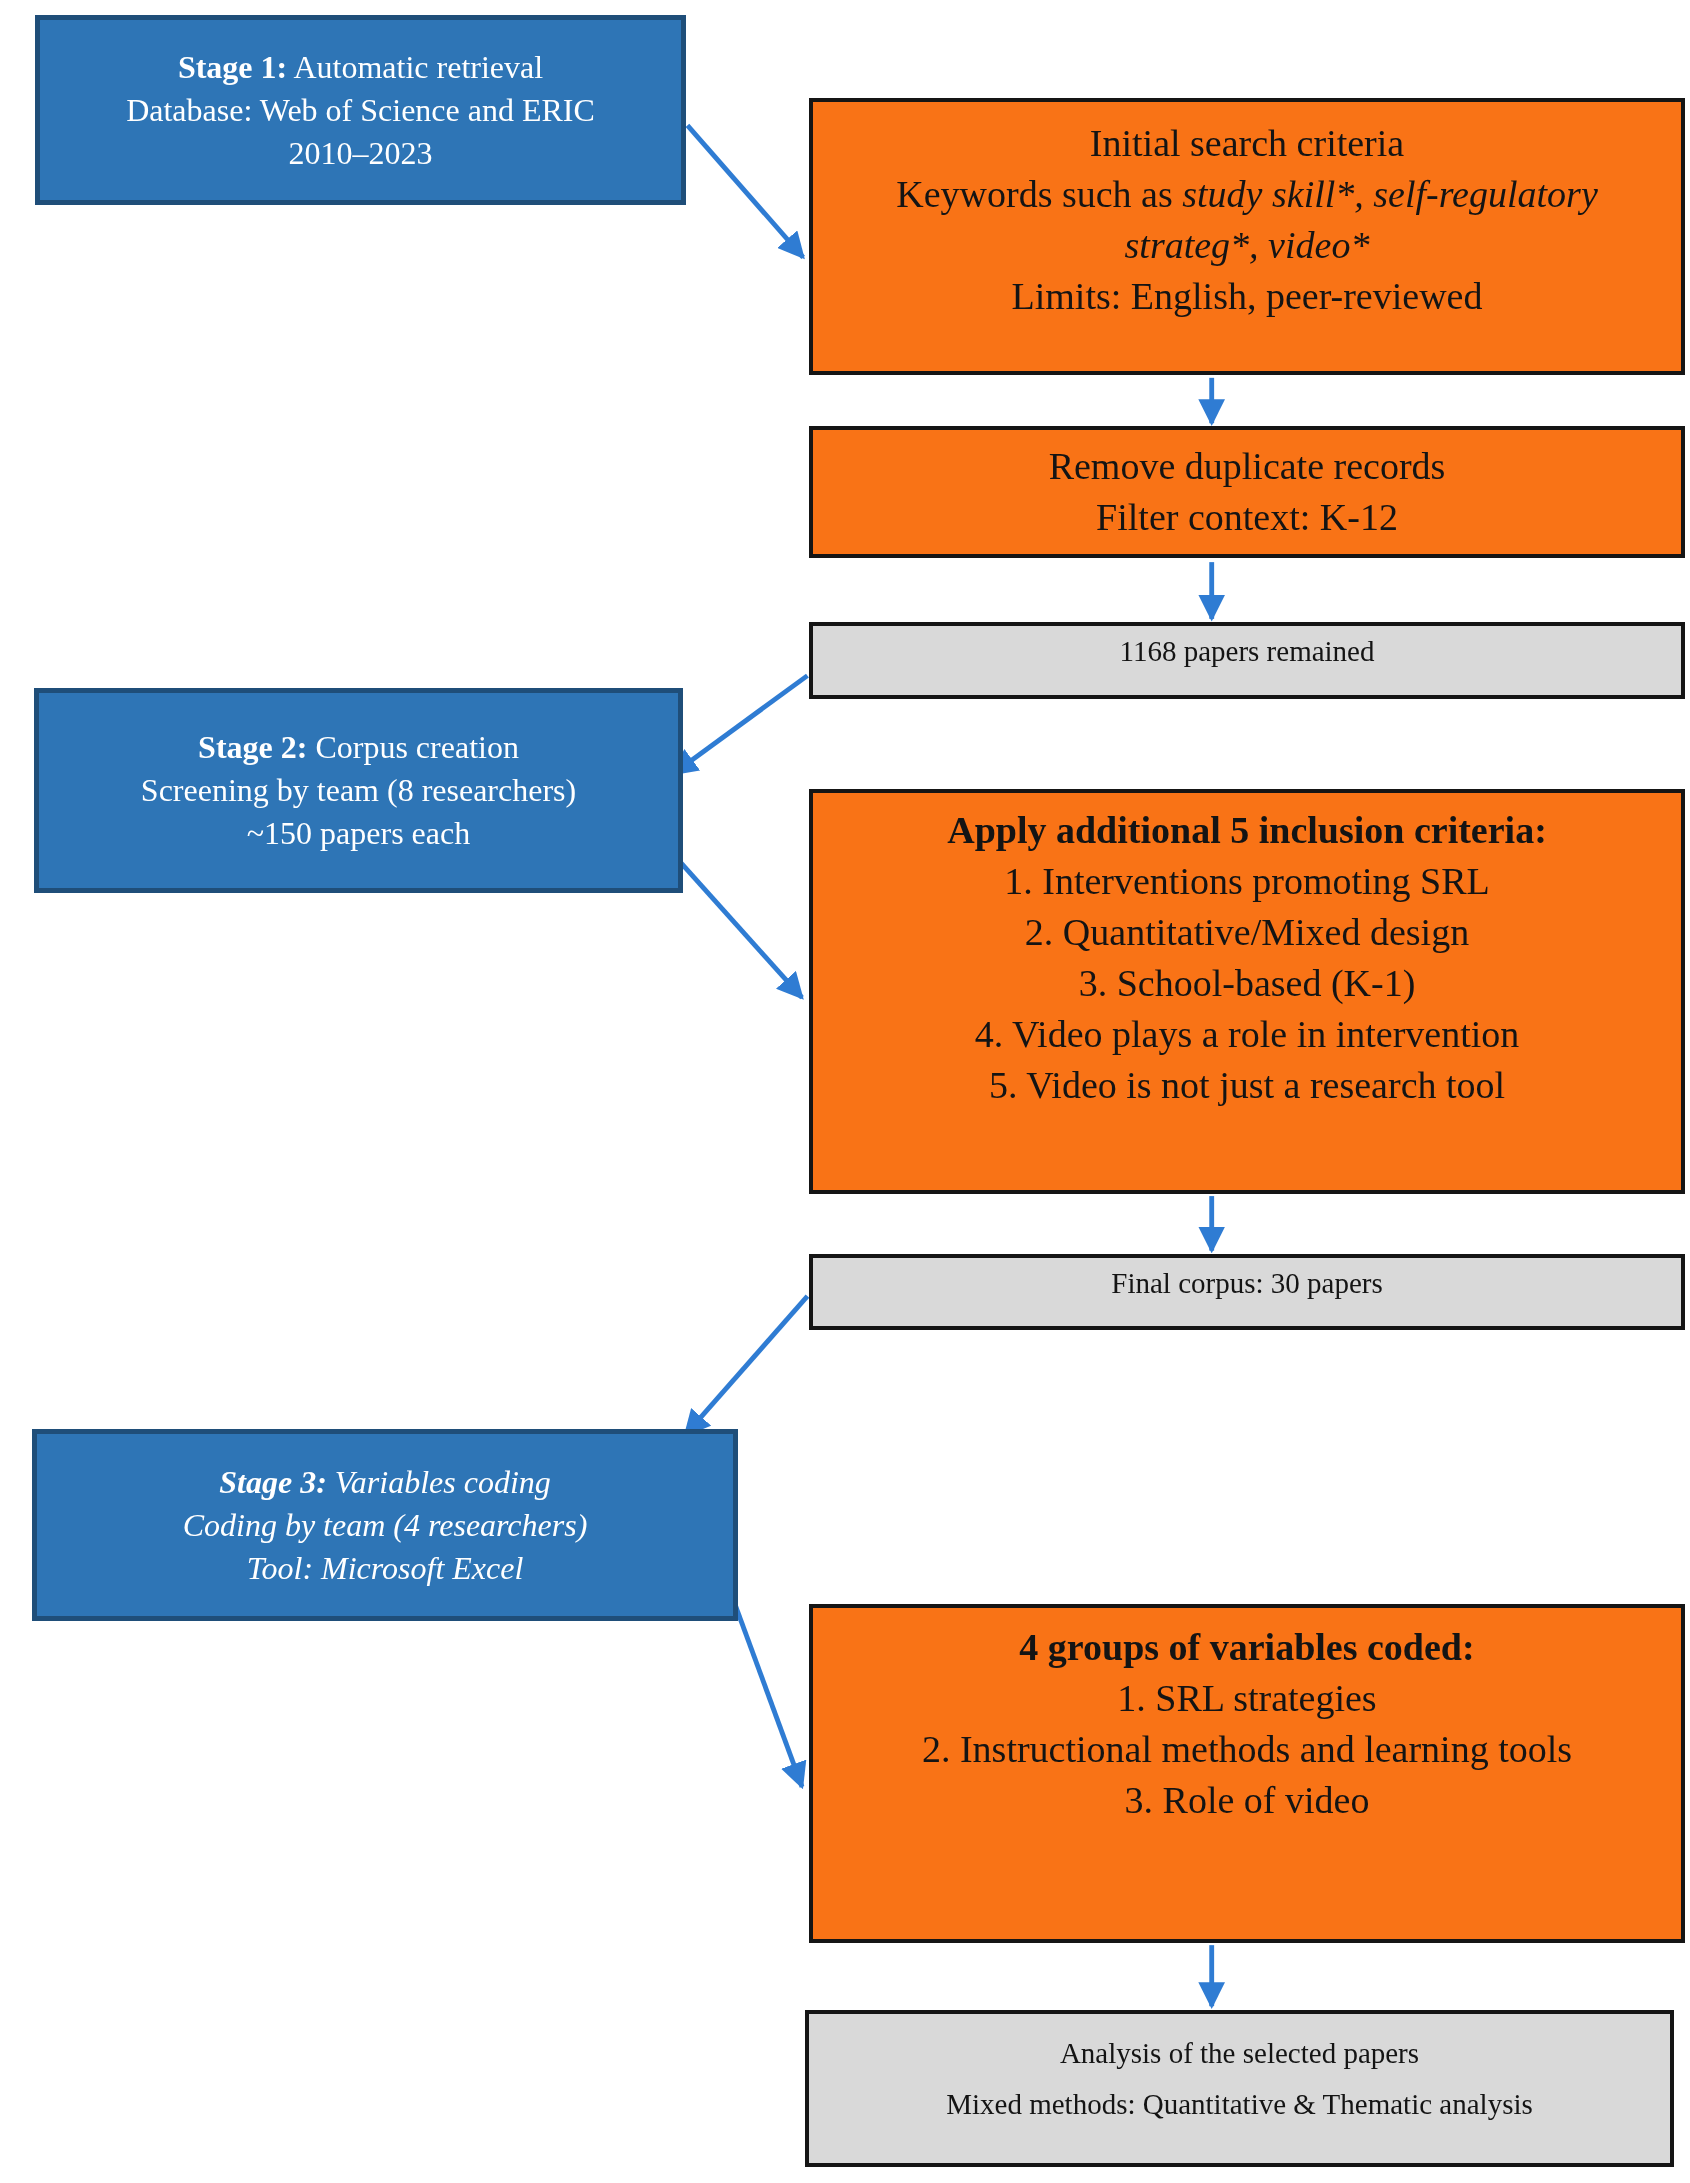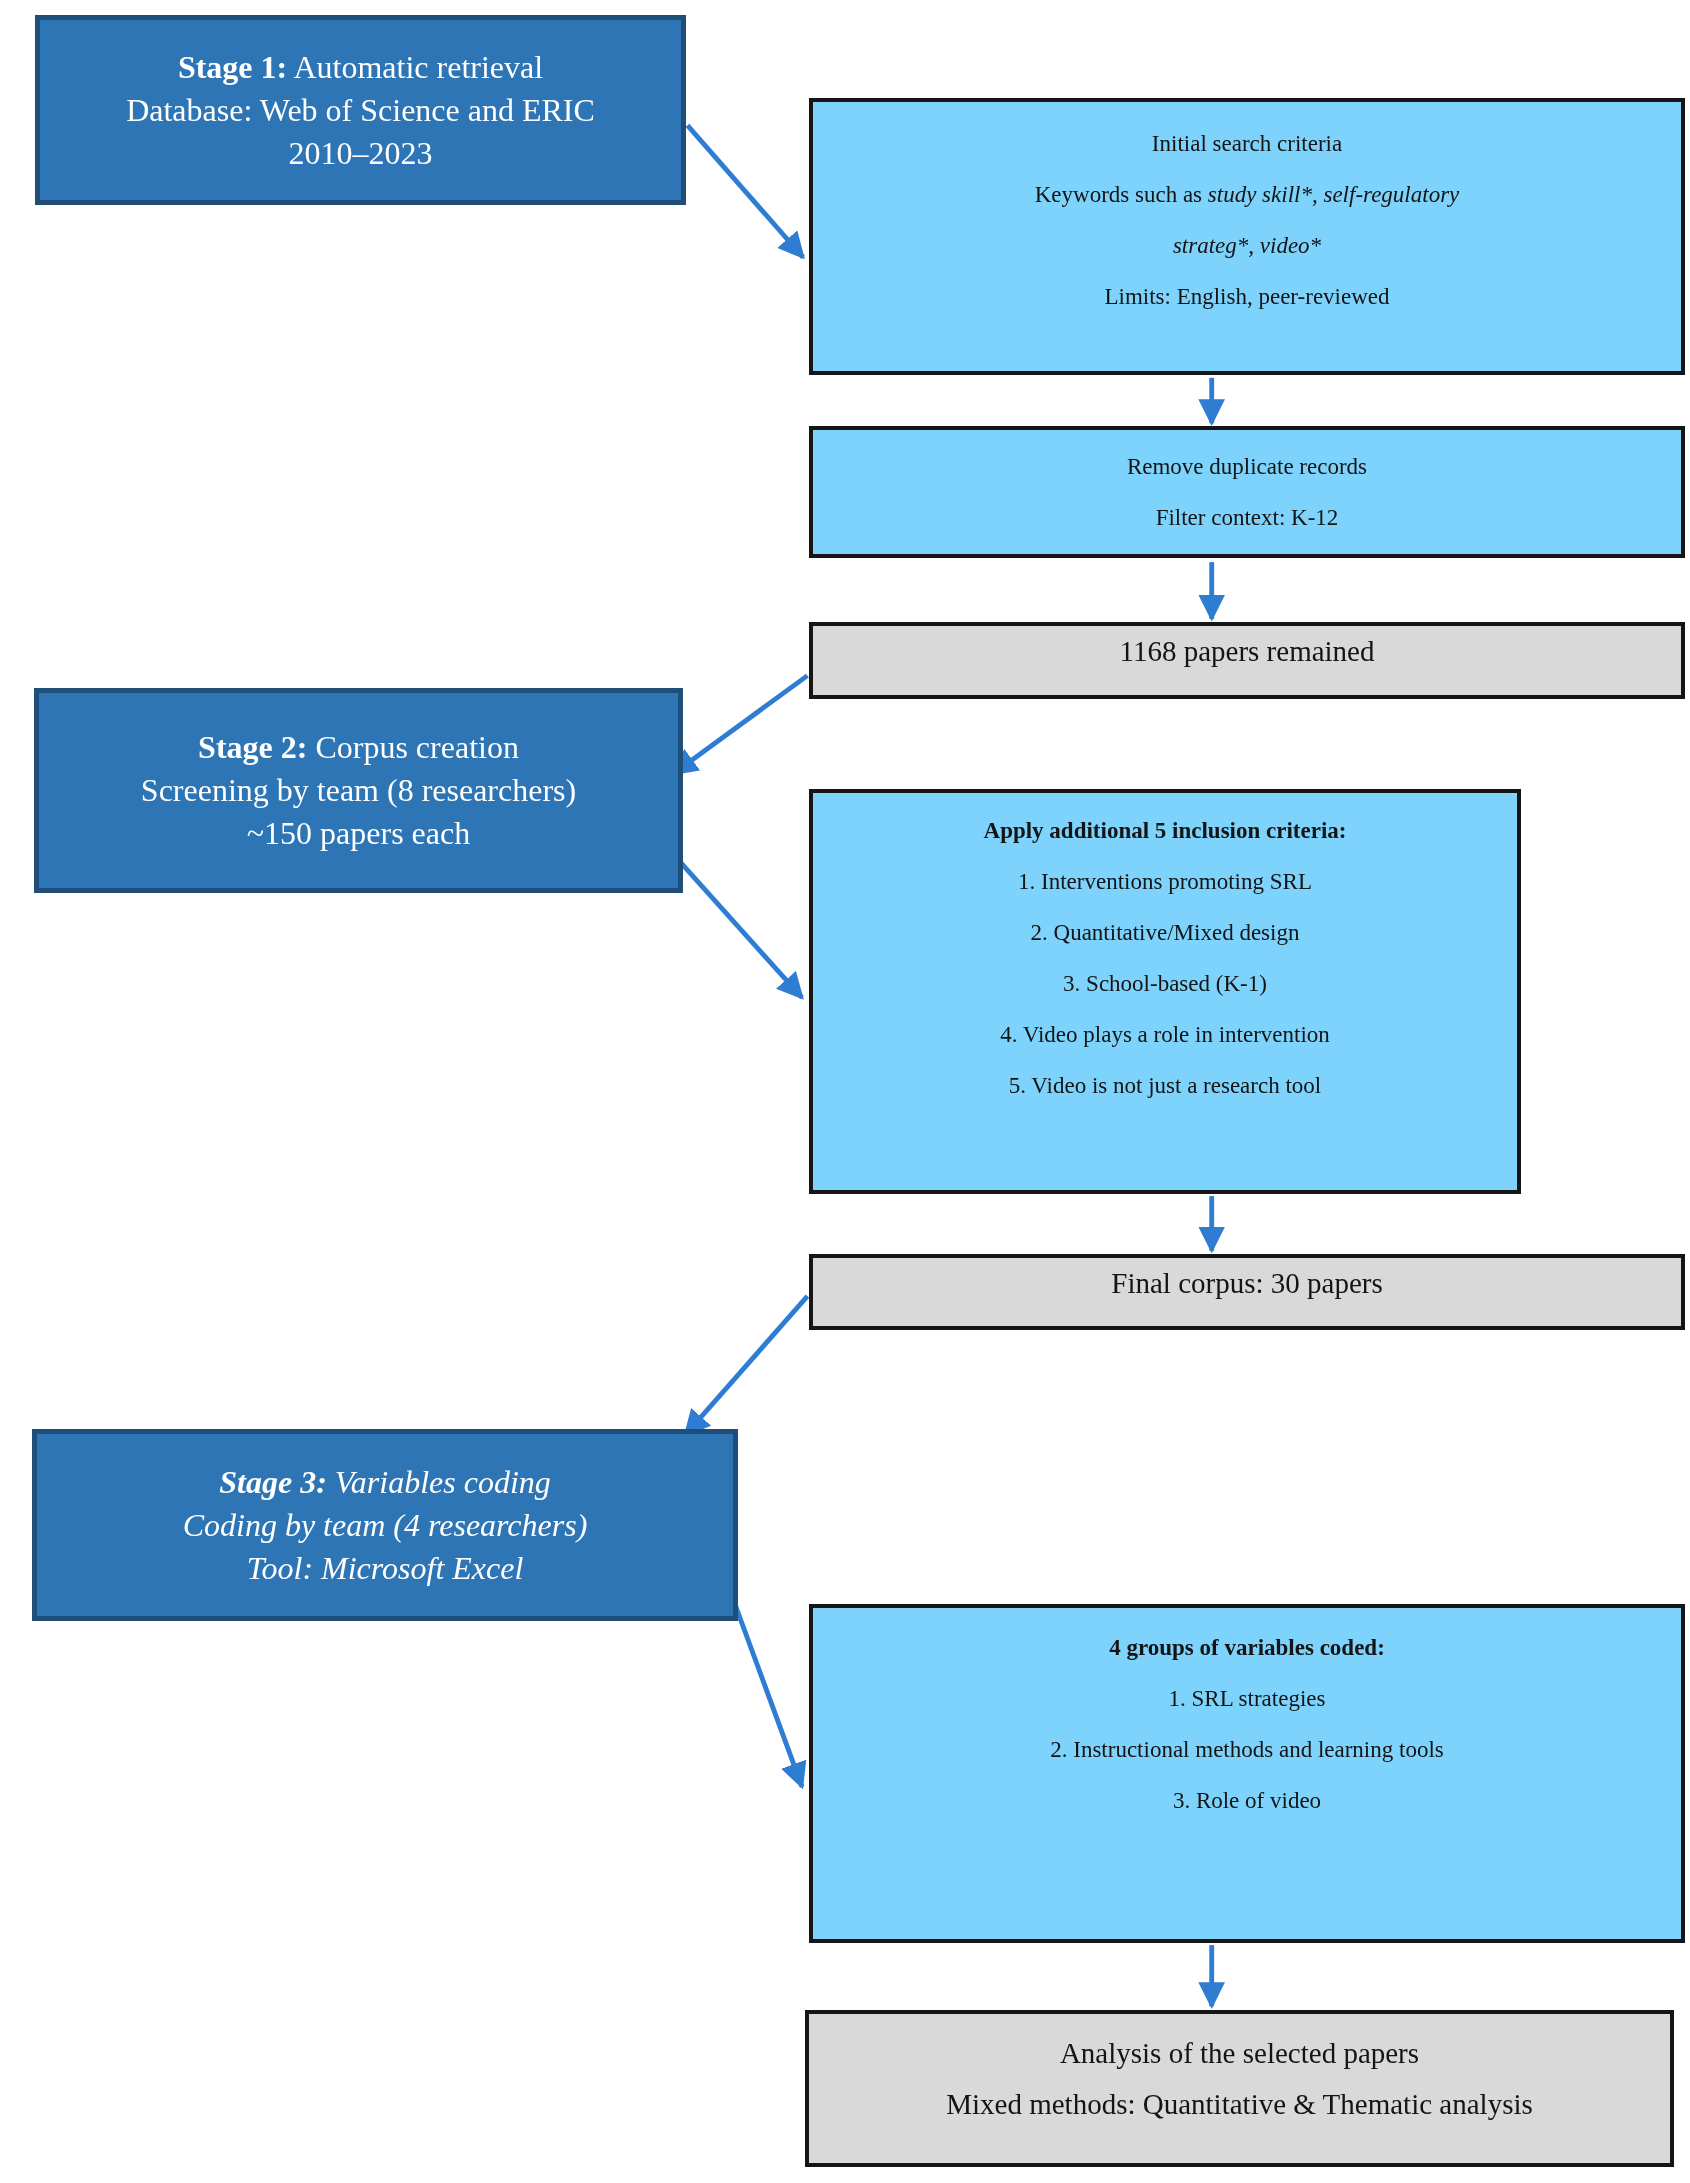--- a/index.html
+++ b/index.html
@@ -2,32 +2,32 @@
 <html style="--box-blue: #2E75B6; --box-blue-border: #1F4E79; --arrow: #2F7CD3; --gray-fill: #D9D9D9; --line-black: #151515;font-size:8.6px"><head>
 <meta charset="utf-8">
 <style>
   html,body{margin:0;padding:0;background:#ffffff;}
   .canvas{position:relative;width:1690px;height:2183px;background:#ffffff;overflow:hidden;
           font-family:"Liberation Serif",serif;}
   svg.arrows{position:absolute;left:0;top:0;width:1690px;height:2183px;pointer-events:none;}
   svg.arrows line{stroke-width:9;fill:none;}
   .box{position:absolute;box-sizing:border-box;display:flex;flex-direction:column;
        align-items:center;text-align:center;color:#141414;}
-  .white{background:#7dd3fc;border:4.3px solid var(--line-black);font-size:23px;line-height:51px;}
+  .white{background:#f97316;border:4.3px solid var(--line-black);font-size:38px;line-height:51px;}
   .gray{background:var(--gray-fill);border:4.3px solid var(--line-black);font-size:29px;line-height:51px;justify-content:flex-start;}
   .blue{background:var(--box-blue);border:5.4px solid var(--box-blue-border);color:#ffffff;
         font-size:32px;line-height:43px;justify-content:center;}
   .b{font-weight:bold;}
   em{font-style:italic;}
   .bx-stage1{left:35px;top:15px;width:651px;height:190px;}
   .bx-search{left:809px;top:98px;width:876px;height:277px;padding-top:16px;}
   .bx-dedupe{left:809px;top:426px;width:876px;height:132px;justify-content:center;}
   .bx-remained{left:809px;top:622px;width:876px;height:77px;}
   .bx-stage2{left:34px;top:688px;width:649px;height:205px;}
-  .bx-criteria{left:809px;top:789px;width:712px;height:405px;padding-top:12px;}
+  .bx-criteria{left:809px;top:789px;width:876px;height:405px;padding-top:12px;}
   .bx-corpus{left:809px;top:1254px;width:876px;height:76px;}
   .bx-stage3{left:32px;top:1429px;width:706px;height:192px;font-style:italic;}
   .bx-variables{left:809px;top:1604px;width:876px;height:339px;padding-top:14px;}
   .bx-analysis{left:805px;top:2010px;width:869px;height:157px;justify-content:center;padding-bottom:19.5px;}
 </style>
 </head>
 <body>
 
 <div class="canvas">
 

